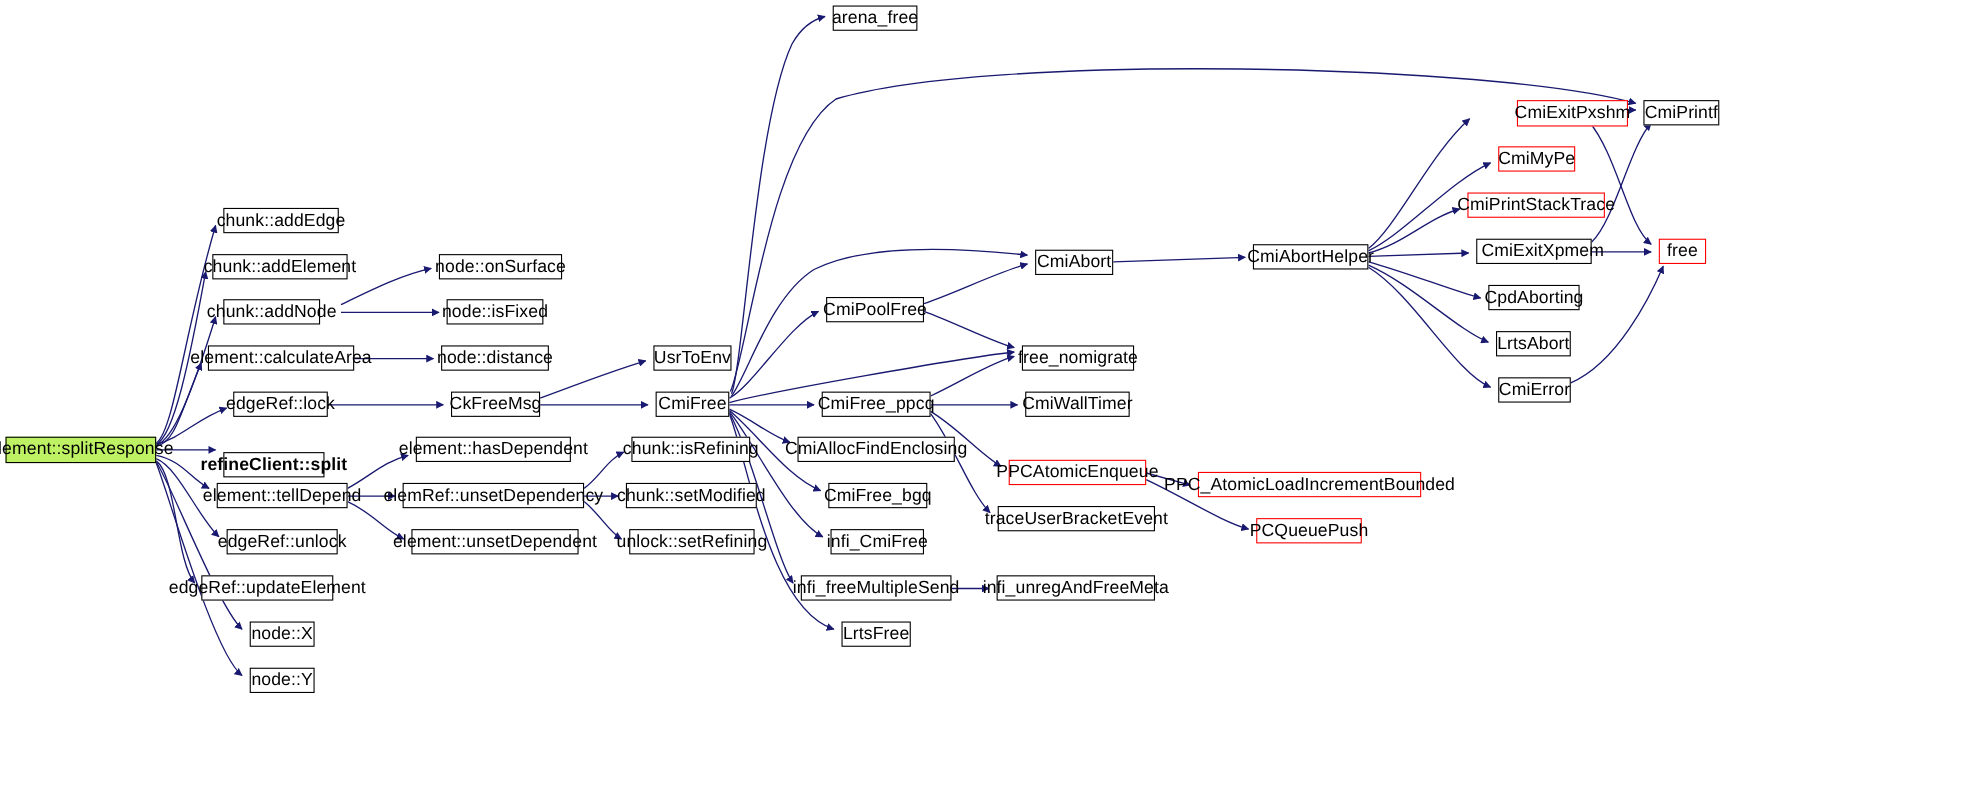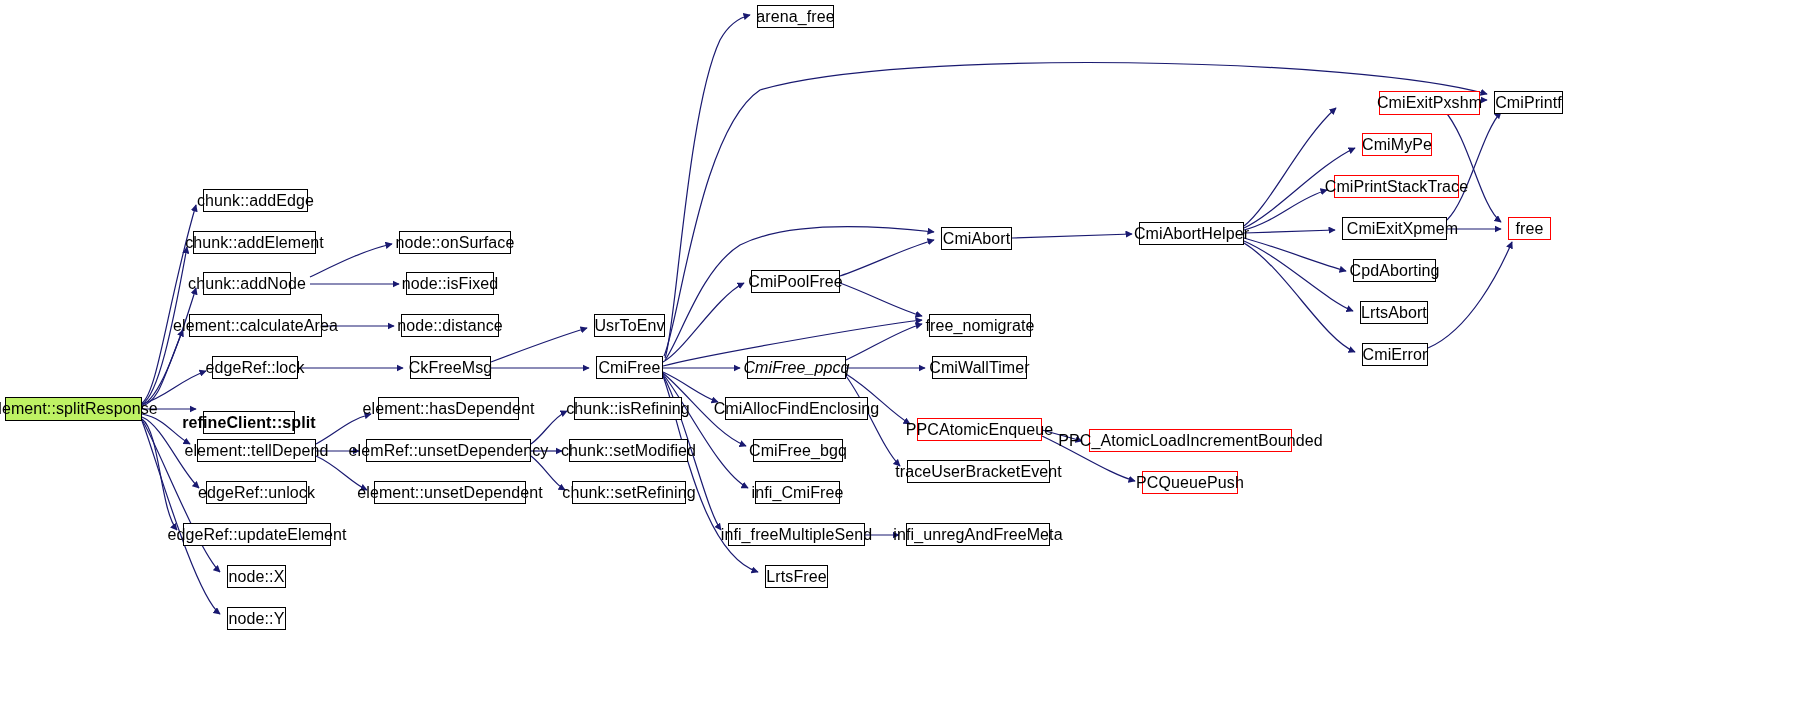--- a/index.html
+++ b/index.html
@@ -102,38 +102,38 @@
   <div id="nodes-layer">
       <div class="node current" style="left: 5px; top: 397px; width: 137px; height: 24px;">element::splitResponse</div>
       <div class="node" style="left: 203px; top: 189px; width: 105px; height: 23px;">chunk::addEdge</div>
       <div class="node" style="left: 193px; top: 231px; width: 123px; height: 23px;">chunk::addElement</div>
       <div class="node" style="left: 203px; top: 272px; width: 88px; height: 23px;">chunk::addNode</div>
       <div class="node" style="left: 189px; top: 314px; width: 133px; height: 23px;">element::calculateArea</div>
       <div class="node" style="left: 212px; top: 356px; width: 86px; height: 23px;">edgeRef::lock</div>
       <div class="node" style="left: 203px; top: 411px; width: 92px; height: 23px; font-weight: bold;">refineClient::split</div>
       <div class="node" style="left: 197px; top: 439px; width: 119px; height: 23px;">element::tellDepend</div>
       <div class="node" style="left: 206px; top: 481px; width: 101px; height: 23px;">edgeRef::unlock</div>
-      <div class="node" style="left: 183px; top: 523px; width: 148px; height: 23px;">edgeRef::updateElement</div>
+      <div class="node" style="left: 183px; top: 523px; width: 120px; height: 23px;">edgeRef::updateElement</div>
       <div class="node" style="left: 227px; top: 565px; width: 59px; height: 23px;">node::X</div>
       <div class="node" style="left: 227px; top: 607px; width: 59px; height: 23px;">node::Y</div>
       <div class="node" style="left: 399px; top: 231px; width: 112px; height: 23px;">node::onSurface</div>
       <div class="node" style="left: 406px; top: 272px; width: 88px; height: 23px;">node::isFixed</div>
       <div class="node" style="left: 401px; top: 314px; width: 98px; height: 23px;">node::distance</div>
       <div class="node" style="left: 410px; top: 356px; width: 81px; height: 23px;">CkFreeMsg</div>
       <div class="node" style="left: 378px; top: 397px; width: 141px; height: 23px;">element::hasDependent</div>
       <div class="node" style="left: 366px; top: 439px; width: 165px; height: 23px;">elemRef::unsetDependency</div>
       <div class="node" style="left: 374px; top: 481px; width: 152px; height: 23px;">element::unsetDependent</div>
       <div class="node" style="left: 594px; top: 314px; width: 71px; height: 23px;">UsrToEnv</div>
       <div class="node" style="left: 596px; top: 356px; width: 67px; height: 23px;">CmiFree</div>
       <div class="node" style="left: 574px; top: 397px; width: 108px; height: 23px;">chunk::isRefining</div>
       <div class="node" style="left: 569px; top: 439px; width: 119px; height: 23px;">chunk::setModified</div>
-      <div class="node" style="left: 572px; top: 481px; width: 114px; height: 23px;">chunk::setRefining</div>
+      <div class="node" style="left: 572px; top: 481px; width: 114px; height: 23px;">unlock::setRefining</div>
       <div class="node" style="left: 757px; top: 5px; width: 77px; height: 23px;">arena_free</div>
       <div class="node" style="left: 751px; top: 270px; width: 89px; height: 23px;">CmiPoolFree</div>
-      <div class="node" style="left: 747px; top: 356px; width: 99px; height: 23px; font-style: italic;">CmiFree_ppcq</div>
+      <div class="node" style="left: 747px; top: 356px; width: 99px; height: 23px;">CmiFree_ppcq</div>
       <div class="node" style="left: 725px; top: 397px; width: 143px; height: 23px;">CmiAllocFindEnclosing</div>
       <div class="node" style="left: 753px; top: 439px; width: 90px; height: 23px;">CmiFree_bgq</div>
       <div class="node" style="left: 755px; top: 481px; width: 85px; height: 23px;">infi_CmiFree</div>
       <div class="node" style="left: 728px; top: 523px; width: 137px; height: 23px;">infi_freeMultipleSend</div>
       <div class="node" style="left: 765px; top: 565px; width: 63px; height: 23px;">LrtsFree</div>
       <div class="node" style="left: 941px; top: 227px; width: 71px; height: 23px;">CmiAbort</div>
       <div class="node" style="left: 929px; top: 314px; width: 102px; height: 23px;">free_nomigrate</div>
       <div class="node" style="left: 932px; top: 356px; width: 95px; height: 23px;">CmiWallTimer</div>
       <div class="node red" style="left: 917px; top: 418px; width: 125px; height: 23px;">PPCAtomicEnqueue</div>
       <div class="node" style="left: 907px; top: 460px; width: 143px; height: 23px;">traceUserBracketEvent</div>

